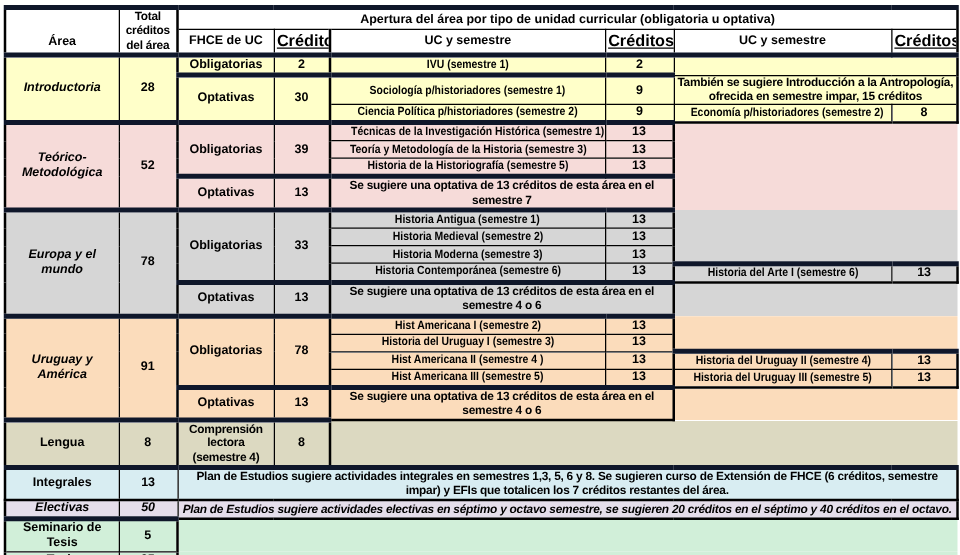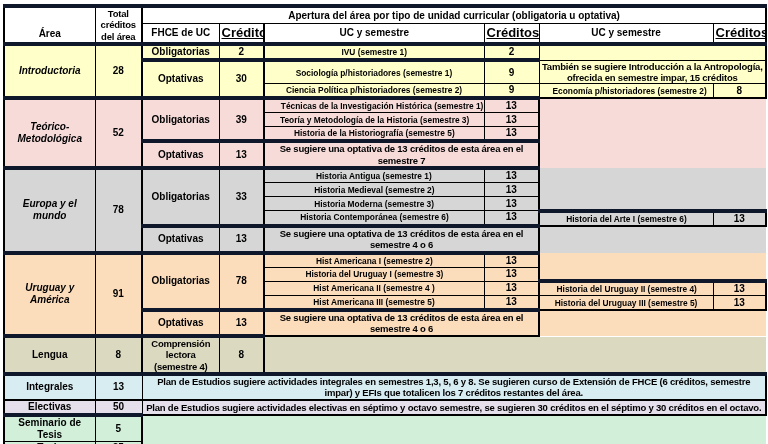--- a/index.html
+++ b/index.html
@@ -15,21 +15,21 @@
   
   .bt2{border-top:4px solid #0f172a;} .bb2{border-bottom:2px solid #000;}
   .bl2{border-left:2px solid #000;} .br2{border-right:2px solid #000;}
   
   tr.b-yellow td{background:var(--yellow);}
   tr.b-pink td{background:var(--pink);}
   tr.b-gray td{background:var(--gray);}
   tr.b-peach td{background:var(--peach);}
   tr.b-olive td{background:var(--olive);margin-left:28px;}
   tr.b-blue td{background:var(--blue);}
-  tr.b-lavender td{background:var(--lavender);}
+  tr.b-lavender td{background:var(--lavender);font-style:italic;}
   tr.b-green td{background:var(--green);}
   tr.b-white td{background:var(--background);}
   td.white{background:var(--background);}
   td.blank{border:none;background:var(--background);}
   td.blankL{border:none;border-left:2px solid #000;background:var(--background);}
   
   .nar{display:inline-block;white-space:nowrap;transform:scaleX(0.88);transform-origin:center;font-size:9.5px;}
   td.note{font-size:9.5px;letter-spacing:-0.2px;}
   td.areaCol{font-size:10px;font-style:italic;}
   td.vbottom{vertical-align:bottom;padding-bottom:2px;}
@@ -184,21 +184,21 @@
 
 <tr class="b-blue" style="height:24px">
   <td class="bl2 bt2 bb2">Integrales</td>
   <td class="bt2 bb2">13</td>
   <td colspan="6" class="bt2 bb2 br2 note">Plan de Estudios sugiere actividades integrales en semestres 1,3, 5, 6 y 8. Se sugieren curso de Extensión de FHCE (6 créditos, semestre impar) y EFIs que totalicen los 7 créditos restantes del área.</td>
 </tr>
 
 <tr class="b-lavender" style="height:14px">
   <td class="bl2 bb2">Electivas</td>
   <td class="bb2">50</td>
-  <td colspan="6" class="bb2 br2 note">Plan de Estudios sugiere actividades electivas en séptimo y octavo semestre, se sugieren 30 créditos en el séptimo y 30 créditos en el octavo.</td>
+  <td colspan="6" class="bb2 br2 note">Plan de Estudios sugiere actividades electivas en séptimo y octavo semestre, se sugieren 20 créditos en el séptimo y 40 créditos en el octavo.</td>
 </tr>
 
 <tr class="b-green" style="height:24px">
   <td class="bl2 bt2">Seminario de Tesis</td>
   <td class="bt2 br2">5</td>
   <td colspan="6" class="blank"></td>
 </tr>
 <tr class="b-green" style="height:14px">
   <td class="bl2 bb2">Tesis</td>
   <td class="bb2 br2">25</td>

